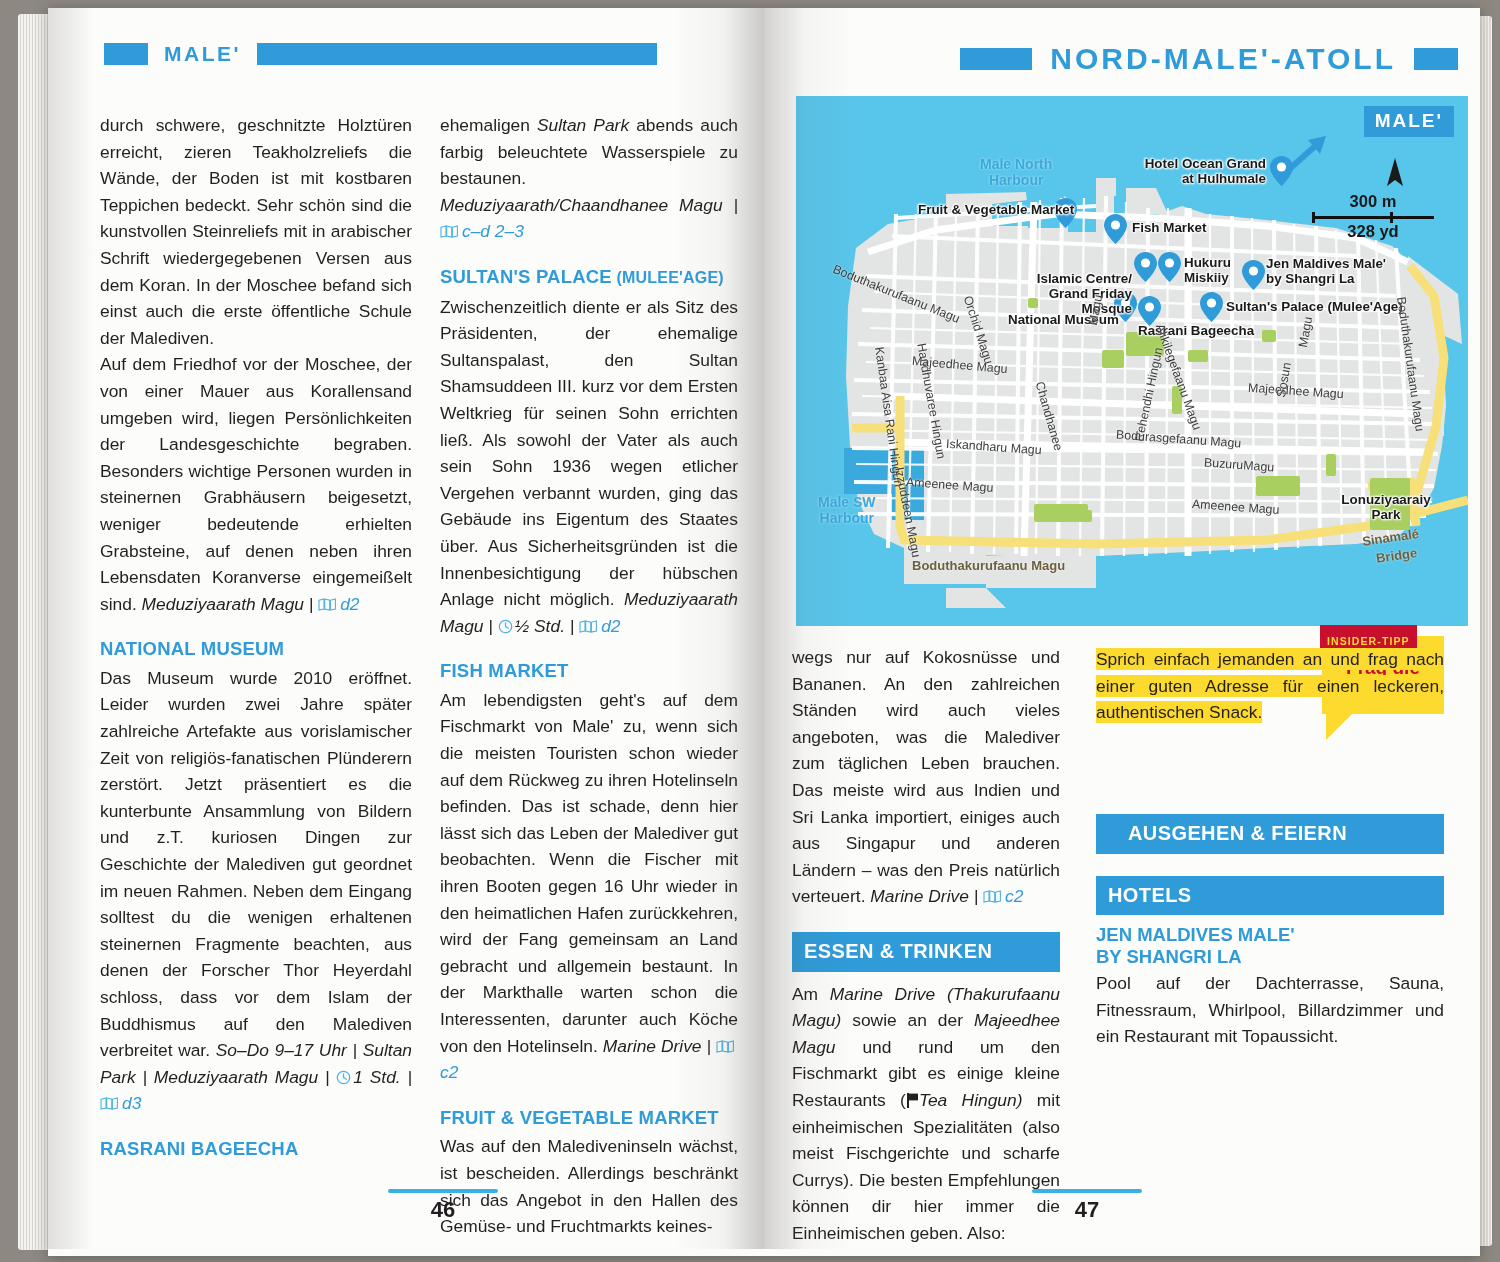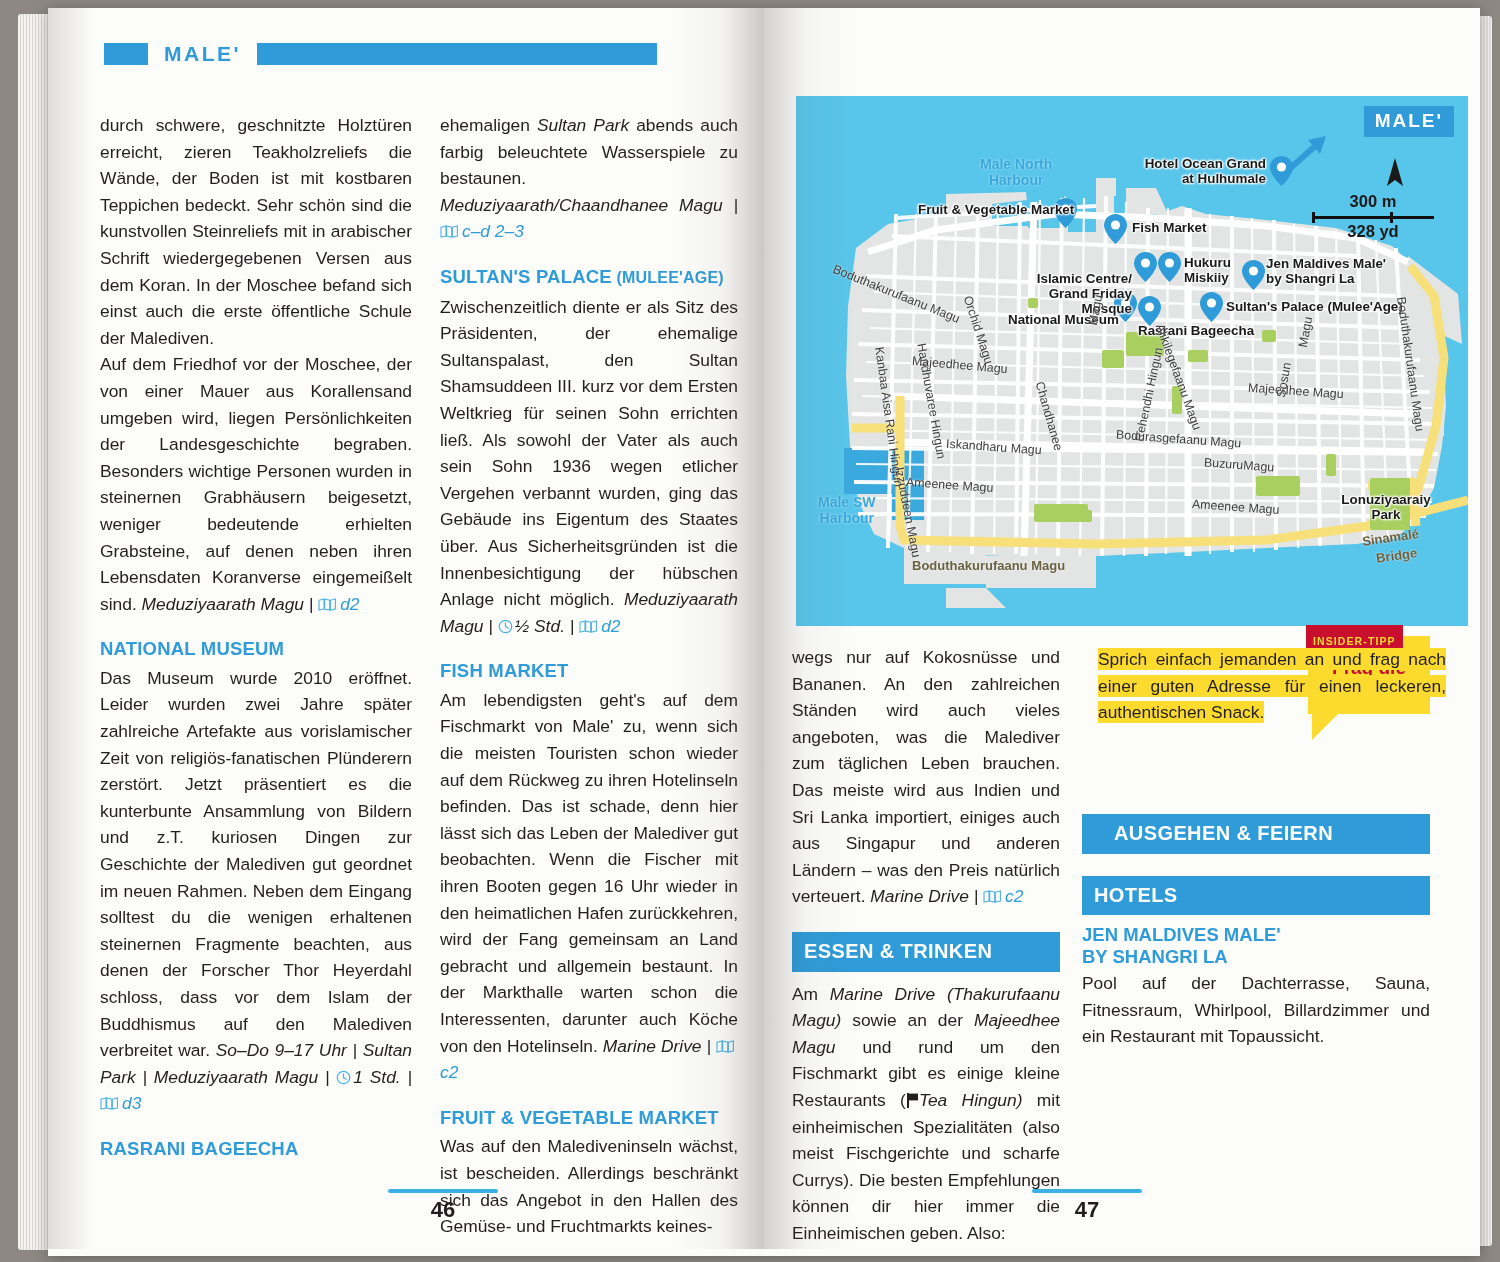--- a/index.html
+++ b/index.html
@@ -74,21 +74,21 @@
 
   
   .col {
     position:absolute; top:104px;
     font-size:17.4px; line-height:26.6px; color:#231f20;
     text-align:justify; hyphens:manual;
   }
   #col1 { left:52px;  width:312px; }
   #col2 { left:392px; width:298px; }
   #col3 { left:28px;  width:268px; top:636px; }
-  #col4 { left:318px; width:348px; top:636px; }
+  #col4 { left:332px; width:348px; top:636px; }
 
   .para { margin:0 0 0 0; }
   .para + .para { margin-top:0; }
   .it { font-style:italic; }
   .blue { color:#2f9bd8; }
   h3.sec {
     color:#2f9bd8; font-size:18.5px; font-weight:bold;
     margin:19px 0 2px 0; letter-spacing:.2px;
     font-family:"Liberation Sans", sans-serif;
   }
@@ -236,20 +236,23 @@
       <div class="folio" id="folio-left">
         <div class="rule"></div>
         <div class="num">46</div>
       </div>
 
       <div class="gutter-shade-l"></div>
     </div>
 
     <div class="page" id="page-right">
 
+      <div class="runhead" id="rh-right">
+        <span class="rh-bar-pre"></span><span class="rh-text">NORD-MALE'-ATOLL</span><span class="rh-block small"></span>
+      </div>
 
       <div id="map">
 
         <svg width="672" height="530" viewBox="0 0 672 530">
 
           <path d="M60 152 L92 128 L150 118 L196 108 L268 100 L300 120 L300 100 L318 100 L318 122
                    L352 122 L386 110 L410 118 L470 124 L540 132 L596 150 L624 176 L640 214
                    L648 268 L650 310 L646 350 L638 392 L620 424 L600 442 L560 448
                    L470 452 L392 456 L300 460 L210 460 L150 458 L108 452 L78 438
                    L62 404 L54 350 L50 280 L52 210 Z" fill="#e3e5e4"></path>
@@ -505,21 +508,21 @@
             <div style="position:absolute; left:0; top:0; width:122px;">
               <div style="position:relative; background:#fcdb2e; padding:14px 8px 12px 8px; text-align:center;">
                 <div style="position:absolute; left:-2px; top:-11px; background:#c8102e; color:#fcdb2e;
                             font-size:10.5px; font-weight:bold; letter-spacing:1.1px; padding:3px 7px 3px 7px;">INSIDER-TIPP</div>
                 <div style="color:#c8102e; font-weight:bold; font-size:19px; line-height:23px; margin-top:6px;">Frag die</div>
                 <div style="color:#c8102e; font-weight:bold; font-size:19px; line-height:23px;">Locals</div>
               </div>
               <div style="width:0;height:0;border-left:0 solid transparent;border-right:26px solid transparent;border-top:26px solid #fcdb2e; margin-left:4px;"></div>
             </div>
           </div>
-          <p class="para" style="position:absolute; left:0; top:2px; width:348px; text-align:justify;margin-left:16px;"><span class="hl">Sprich einfach jemanden an und frag nach einer guten Adresse für einen leckeren, authentischen Snack.</span></p>
+          <p class="para" style="position:absolute; left:0; top:2px; width:348px; text-align:justify;"><span class="hl">Sprich einfach jemanden an und frag nach einer guten Adresse für einen leckeren, authentischen Snack.</span></p>
         </div>
 
         <div class="sec-bar" style="padding-left:32px;">AUSGEHEN &amp; FEIERN</div>
 
         <div class="sec-bar">HOTELS</div>
         <h4 class="subsec"><span>JEN MALDIVES MALE'</span><br><span>BY SHANGRI LA</span></h4>
         <p class="para">Pool auf der Dachterrasse, Sauna, Fitnessraum, Whirlpool, Billardzimmer und ein Restaurant mit Topaussicht.</p>
       </div>
 
       <div class="folio" id="folio-right">

